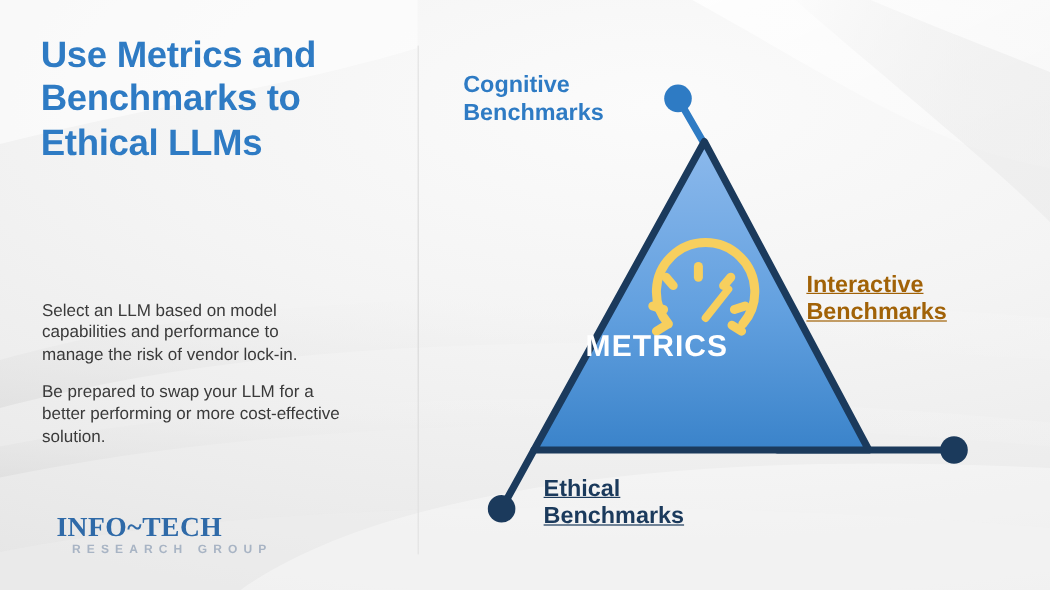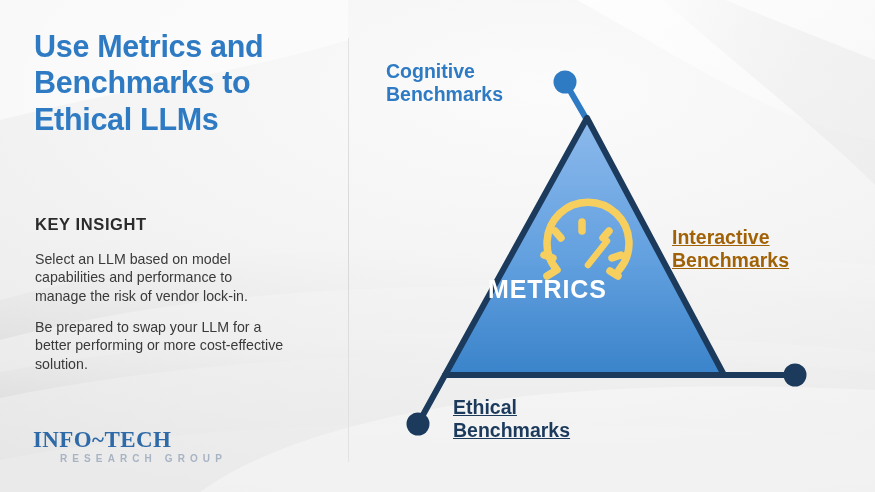--- a/index.html
+++ b/index.html
@@ -79,20 +79,21 @@
     top: 428px;
   }
   .logo-main {
     color: #2f6aa8;
     font-family: "Liberation Serif", serif;
     font-size: 23px;
     font-weight: bold;
     letter-spacing: 0.4px;
     line-height: 1;
     white-space: nowrap;
+    margin-left: 14px;
   }
   .logo-sub {
     margin-top: 3px;
     color: #a8b4c4;
     font-size: 10px;
     font-weight: bold;
     letter-spacing: 5.1px;
     line-height: 1;
     white-space: nowrap;
     margin-left: 27px;
@@ -194,21 +195,20 @@
     <path d="M 0,300 C 180,250 420,230 875,265 L 875,300 C 430,270 190,290 0,340 Z" fill="url(#sw2)"></path>
     <path d="M 0,372 C 220,330 520,318 875,352 L 875,372 C 520,340 220,352 0,398 Z" fill="url(#sw2)"></path>
     <path d="M 0,120 C 120,90 250,70 348,40 L 348,0 L 0,0 Z" fill="#ffffff" opacity="0.55"></path>
     <path d="M 0,460 C 200,420 520,410 875,440 L 875,492 L 0,492 Z" fill="#eeeeee" opacity="0.5"></path>
     <path d="M 200,492 C 300,420 520,372 875,390 L 875,492 Z" fill="#ffffff" opacity="0.35"></path>
   </svg>
 
   <div class="left-panel">
     <div class="deck-title">Use Metrics and Benchmarks to Ethical LLMs</div>
 
-    <div class="key-insight-label">KEY INSIGHT</div>
 
     <div class="insight-body">
       <p>Select an LLM based on model capabilities and performance to manage the risk of vendor lock-in.</p>
       <p>Be prepared to swap your LLM for a better performing or more cost-effective solution.</p>
     </div>
 
     <div class="logo">
       <div class="logo-main">INFO~TECH</div>
       <div class="logo-sub">RESEARCH GROUP</div>
     </div>

